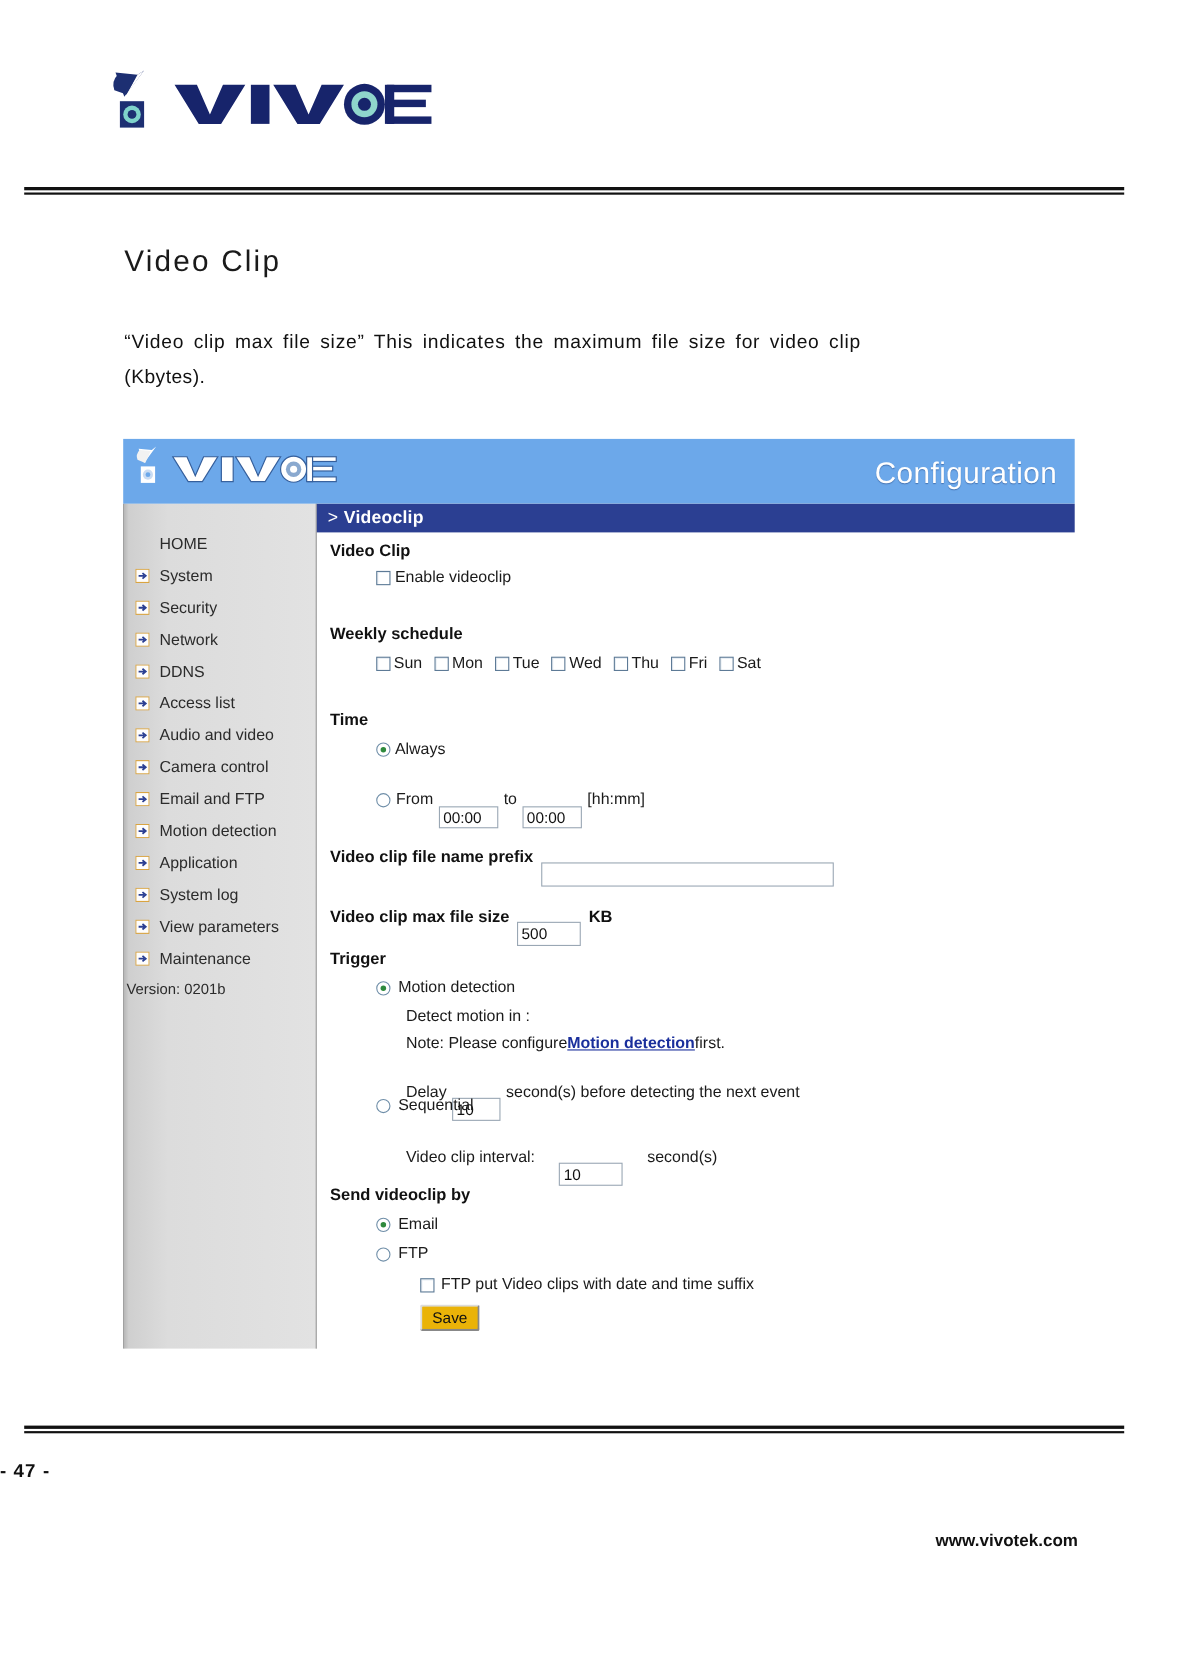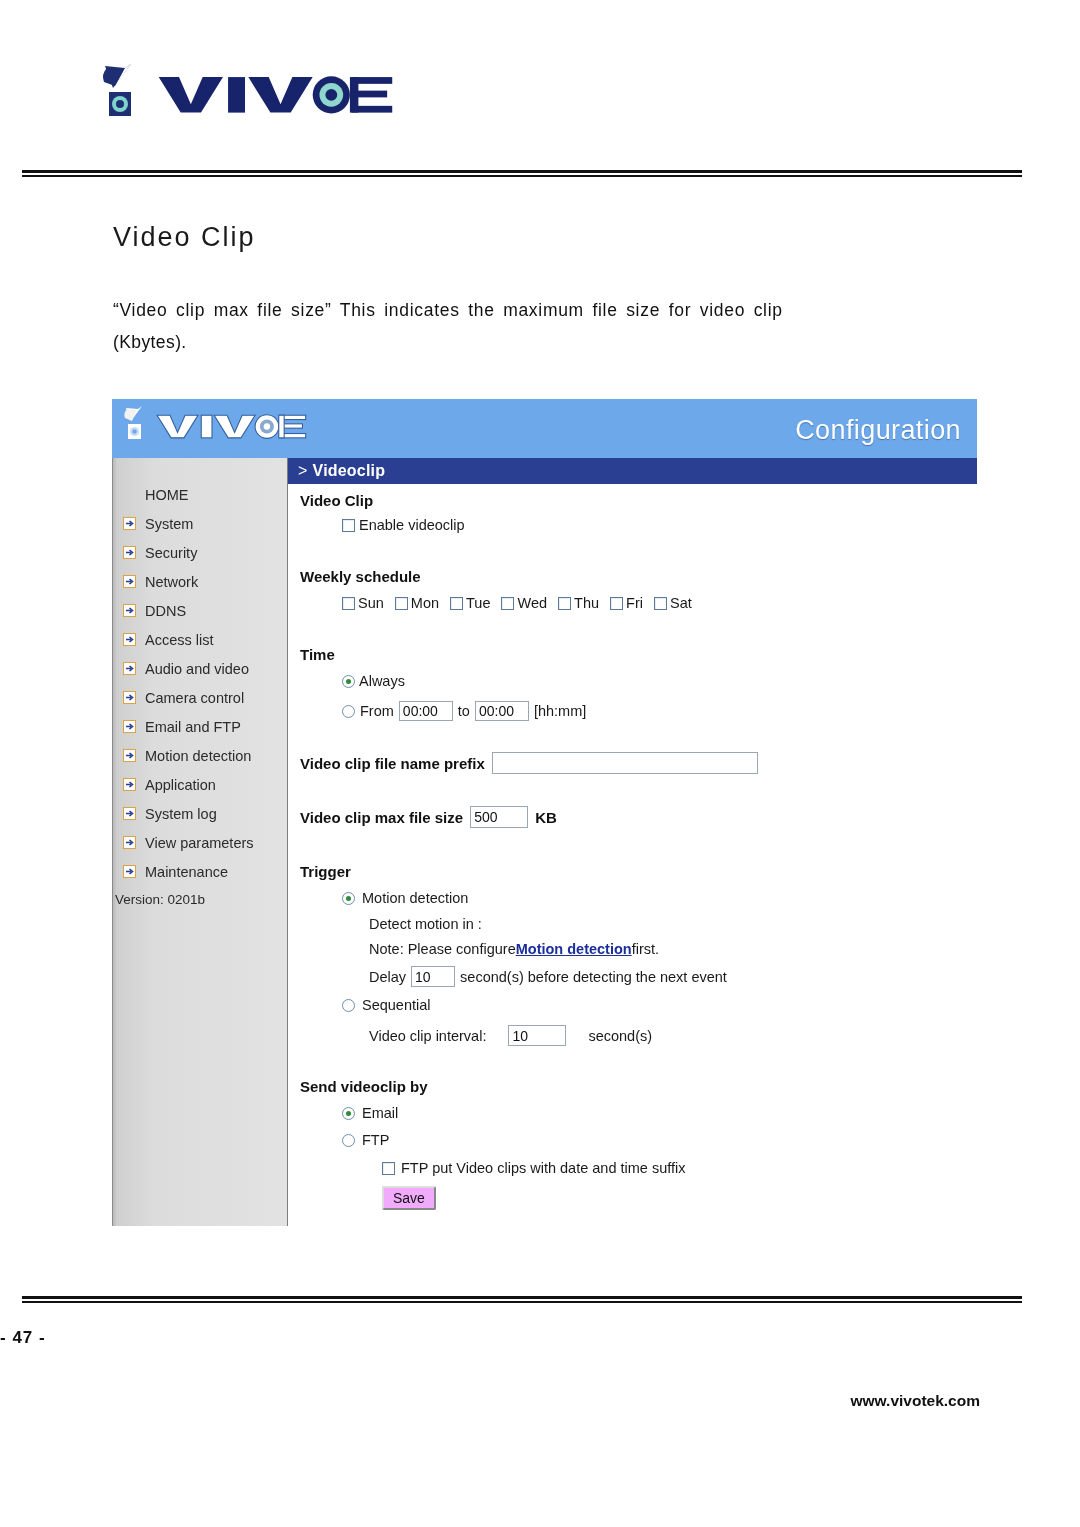--- a/index.html
+++ b/index.html
@@ -157,24 +157,25 @@
   }
   .tbox {
     border: 1px solid #9aa7b4;
     background: #fff;
     height: 20px;
     font-family: "Liberation Sans", sans-serif;
     font-size: 14px;
     color: #111;
     padding: 0 3px;
     line-height: 18px;
+    margin-top: 32px;
   }
   .btn-save {
     border: 2px outset #dcdcdc;
-    background: #f0abfc;
+    background: #eab308;
     font-family: "Liberation Sans", sans-serif;
     font-size: 14px;
     padding: 2px 9px;
     color: #111;
     border-radius: 2px;
   }
   .mdlink {
     color: #1a2f9c;
     font-weight: 700;
     text-decoration: underline;

